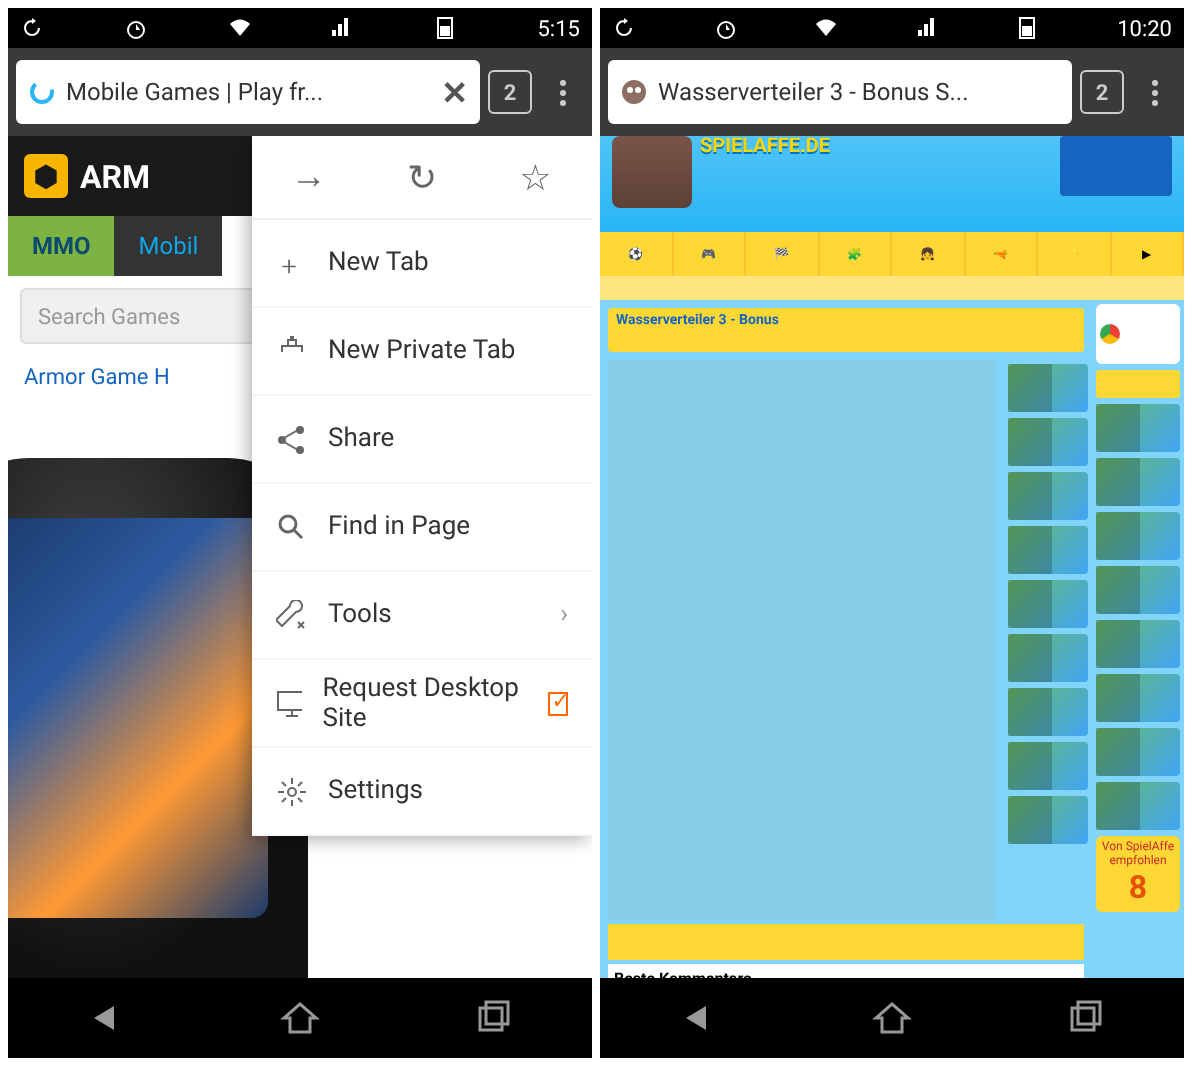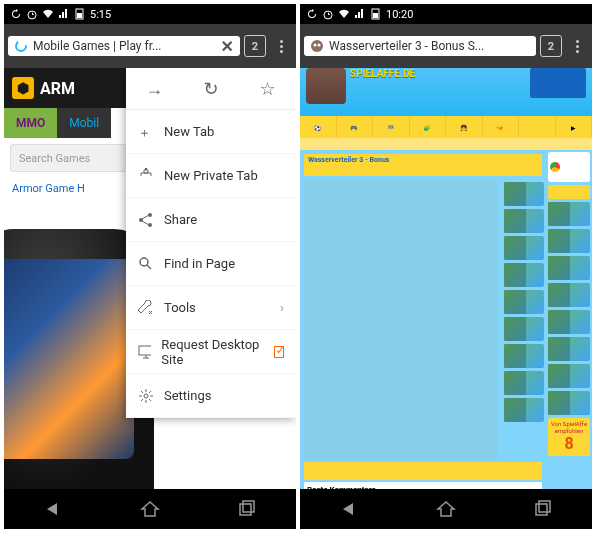--- a/index.html
+++ b/index.html
@@ -1,35 +1,35 @@
 <!DOCTYPE html>
 <html><head>
 <meta charset="utf-8">
 <style>
 *{margin:0;padding:0;box-sizing:border-box;font-family:Roboto,Arial,sans-serif}
 body{width:596px;height:533px;background:#fff;display:flex;gap:4px;padding:4px}
 .phone{width:294px;height:525px;background:#000;display:flex;flex-direction:column;position:relative;overflow:hidden}
-.statusbar{height:20px;background:#000;color:#fff;display:flex;justify-content:flex-start;align-items:center;padding:0 6px;font-size:11px;gap:4px}
+.statusbar{height:20px;background:#000;color:#fff;display:flex;justify-content:space-between;align-items:center;padding:0 6px;font-size:11px;gap:4px}
 .statusbar svg{width:12px;height:12px;fill:#fff}
 .toolbar{height:44px;background:#3a3a3a;display:flex;align-items:center;padding:0 4px;gap:4px}
-.urlbar{flex:1;height:20px;background:#fff;border-radius:3px;display:flex;align-items:center;padding:0 6px;gap:5px;font-size:12px;color:#333;overflow:hidden}
+.urlbar{flex:1;height:32px;background:#fff;border-radius:3px;display:flex;align-items:center;padding:0 6px;gap:5px;font-size:12px;color:#333;overflow:hidden}
 .urlbar .title{flex:1;white-space:nowrap;overflow:hidden;text-overflow:ellipsis}
 .close-x{color:#555;font-size:16px;font-weight:bold;cursor:pointer}
 .tabcount{width:22px;height:22px;border:1.5px solid #ccc;border-radius:3px;color:#ccc;display:flex;align-items:center;justify-content:center;font-size:11px;font-weight:bold}
 .dots{width:22px;display:flex;flex-direction:column;align-items:center;gap:2px}
 .dots span{width:3px;height:3px;background:#ccc;border-radius:50%}
 .content{flex:1;background:#fff;position:relative;overflow:hidden}
 .navbar{height:40px;background:#000;display:flex;justify-content:space-around;align-items:center}
 .navbar svg{width:20px;height:20px;fill:#999}
 
 
 .armor-header{height:40px;background:#1a1a1a;display:flex;align-items:center;padding:0 8px;color:#fff;font-weight:bold;font-size:16px}
 .armor-logo{width:22px;height:22px;background:#f7b500;border-radius:3px;margin-right:6px;display:flex;align-items:center;justify-content:center;color:#1a1a1a;font-size:14px}
 .armor-nav{height:30px;display:flex}
-.nav-mmo{background:#7cb342;color:#701a75;padding:0 12px;display:flex;align-items:center;font-size:12px;font-weight:bold}
+.nav-mmo{background:#7cb342;color:#0c4a6e;padding:0 12px;display:flex;align-items:center;font-size:12px;font-weight:bold}
 .nav-mobile{background:#333;color:#0ea5e9;padding:0 12px;display:flex;align-items:center;font-size:12px}
 .searchbar{height:28px;background:#f0f0f0;border:1px solid #ddd;margin:6px;border-radius:3px;padding:0 8px;font-size:11px;color:#999;display:flex;align-items:center}
 .link-text{color:#1565c0;font-size:11px;padding:4px 8px}
 .phone-img{position:absolute;bottom:0;left:-30px;width:180px;height:260px;background:radial-gradient(ellipse at 40% 30%,#444 0%,#111 70%);border-radius:40px 40px 0 0}
 .phone-screen{position:absolute;top:30px;left:20px;width:140px;height:200px;background:linear-gradient(135deg,#1a3a6b,#2d5aa0,#ff9933,#1a3a6b);border-radius:8px}
 
 
 .menu{position:absolute;top:0;right:0;width:170px;background:#fff;box-shadow:-2px 2px 8px rgba(0,0,0,.3);z-index:10}
 .menu-top{height:42px;display:flex;border-bottom:1px solid #eee}
 .menu-top>div{flex:1;display:flex;align-items:center;justify-content:center;font-size:18px;color:#666}

